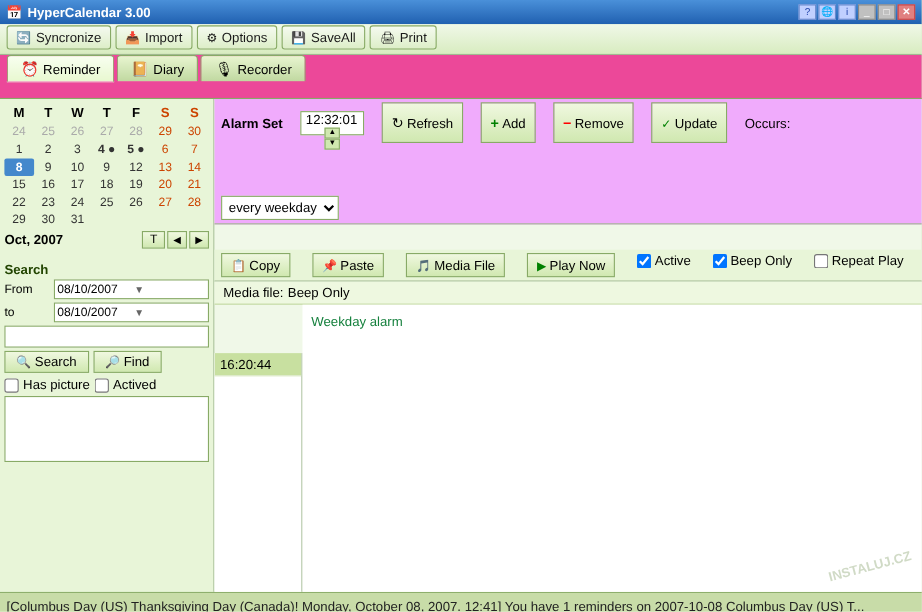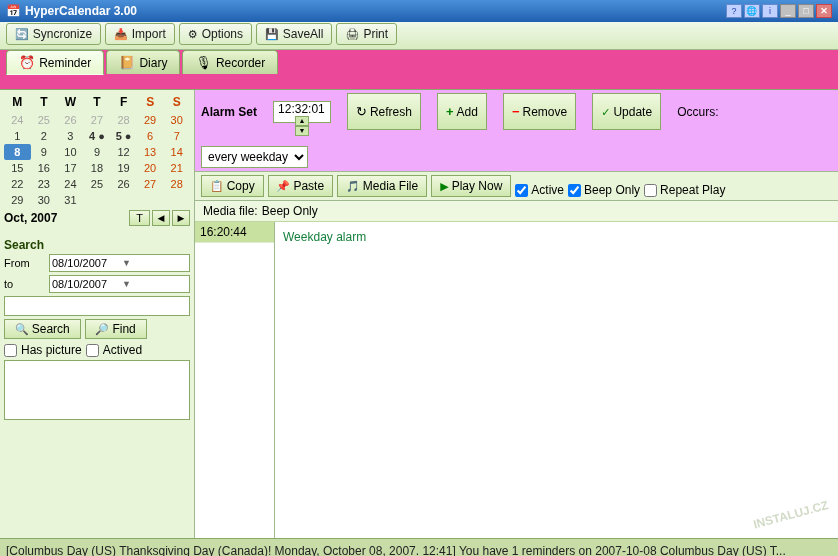--- a/index.html
+++ b/index.html
@@ -223,30 +223,32 @@
       font-size: 12px;
       height: 37px;
     }
     .occurs-label { font-size: 12px; }
     .occurs-select {
       border: 1px solid #88aa66;
       background: white;
       font-size: 12px;
       padding: 1px 2px;
       height: 22px;
+      margin-top: 32px;
     }
 
     
     #action-bar {
       background: #e8f5d8;
       border-bottom: 1px solid #a0b890;
       padding: 3px 6px;
       display: flex;
-      align-items: flex-end;
-      gap: 4px;
+      align-items: flex-start;
+      gap: 20px;
+      margin-top: 23px;
     }
     .act-btn {
       background: linear-gradient(to bottom, #f0f8e0, #d0e8b0);
       border: 1px solid #88aa66;
       padding: 2px 8px;
       cursor: pointer;
       display: flex; align-items: center; gap: 3px;
       font-size: 12px;
       height: 22px;
     }
@@ -254,20 +256,21 @@
     .check-item input[type=checkbox] { margin: 0; }
 
     
     #content-area { flex: 1; display: flex; }
     #time-list {
       width: 80px;
       min-width: 80px;
       border-right: 1px solid #a0b890;
       background: white;
       overflow-y: auto;
+      margin-top: 44px;
     }
     .time-entry {
       padding: 3px 5px;
       font-size: 11px;
       cursor: pointer;
       border-bottom: 1px solid #e0ecd0;
     }
     .time-entry.selected { background: #c8e0a0; }
 
     #note-area {

